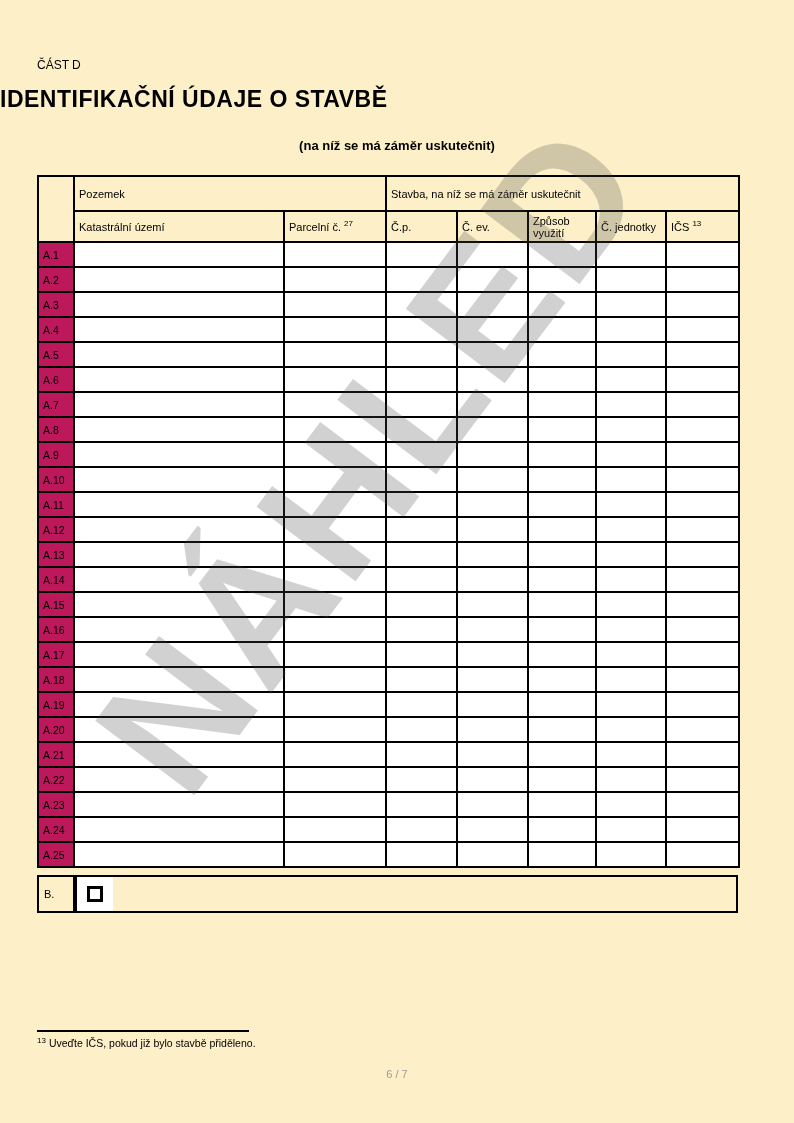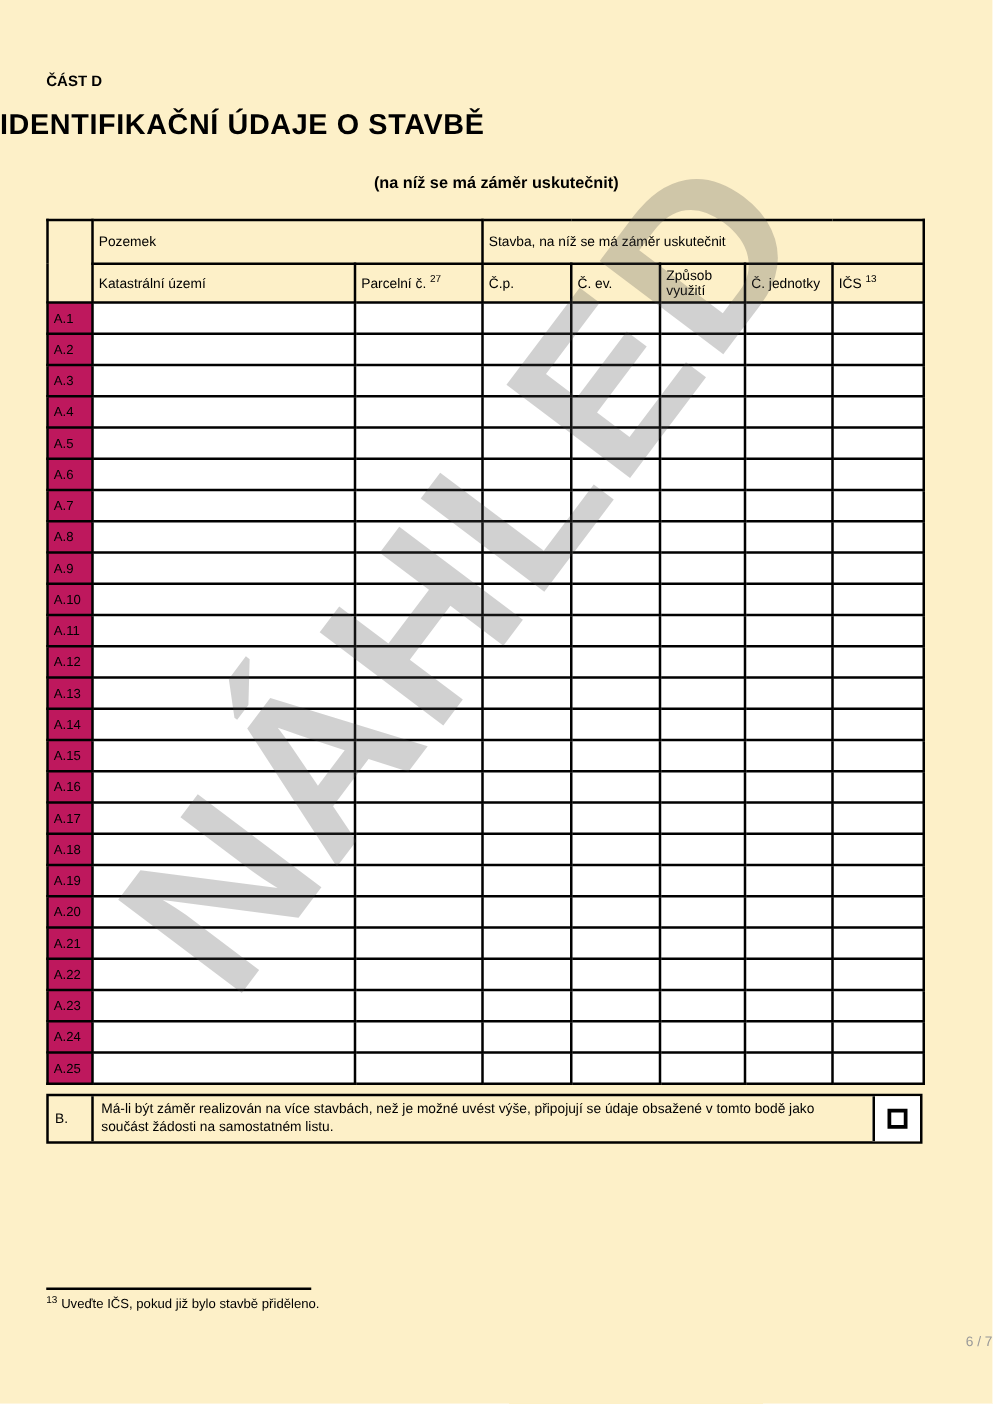--- a/index.html
+++ b/index.html
@@ -12,21 +12,21 @@
     height: 1123px;
     background: #FDF0C8;
     overflow: hidden;
     margin: 0 auto;
   }
 
   .section-label {
     position: absolute;
     left: 37px; top: 58px;
     font-size: 12px;
-    font-weight: bold;
+    font-weight: normal;
   }
 
   .page-title {
     position: absolute;
     left: 0; top: 86px;
     width: 100%;
     text-align: left;
     font-size: 23px;
     font-weight: bold;
     letter-spacing: 0.5px;
@@ -117,21 +117,21 @@
     position: absolute;
     left: 37px; top: 1037px;
     font-size: 10.5px;
   }
   .footnote sup { margin-right: 3px; }
 
   .page-number {
     position: absolute;
     left: 0; top: 1068px;
     width: 100%;
-    text-align: right;
+    text-align: center;
     font-size: 11px;
     color: #999999;
   }
 
   .watermark {
     position: absolute;
     left: 370px; top: 458px;
     transform: translate(-50%, -50%) rotate(-53deg);
     font-size: 180px;
     font-weight: bold;
@@ -429,21 +429,20 @@
           <td class="data-cell"></td>
           <td class="data-cell"></td>
           <td class="data-cell"></td>
           <td class="data-cell"></td>
         </tr>
       </tbody>
   </table>
 
   <div class="section-b">
     <div class="b-label">B.</div>
-    <div class="b-text">Má-li být záměr realizován na více stavbách, než je možné uvést výše, připojují se údaje obsažené v tomto bodě jako součást žádosti na samostatném listu.</div>
     <div class="b-checkbox-cell">
       <div class="checkbox"></div>
     </div>
   </div>
 
   <div class="footnote-rule"></div>
 
   <div class="footnote"><sup>13</sup><span>Uveďte IČS, pokud již bylo stavbě přiděleno.</span></div>
 
   <div class="page-number">6 / 7</div>

